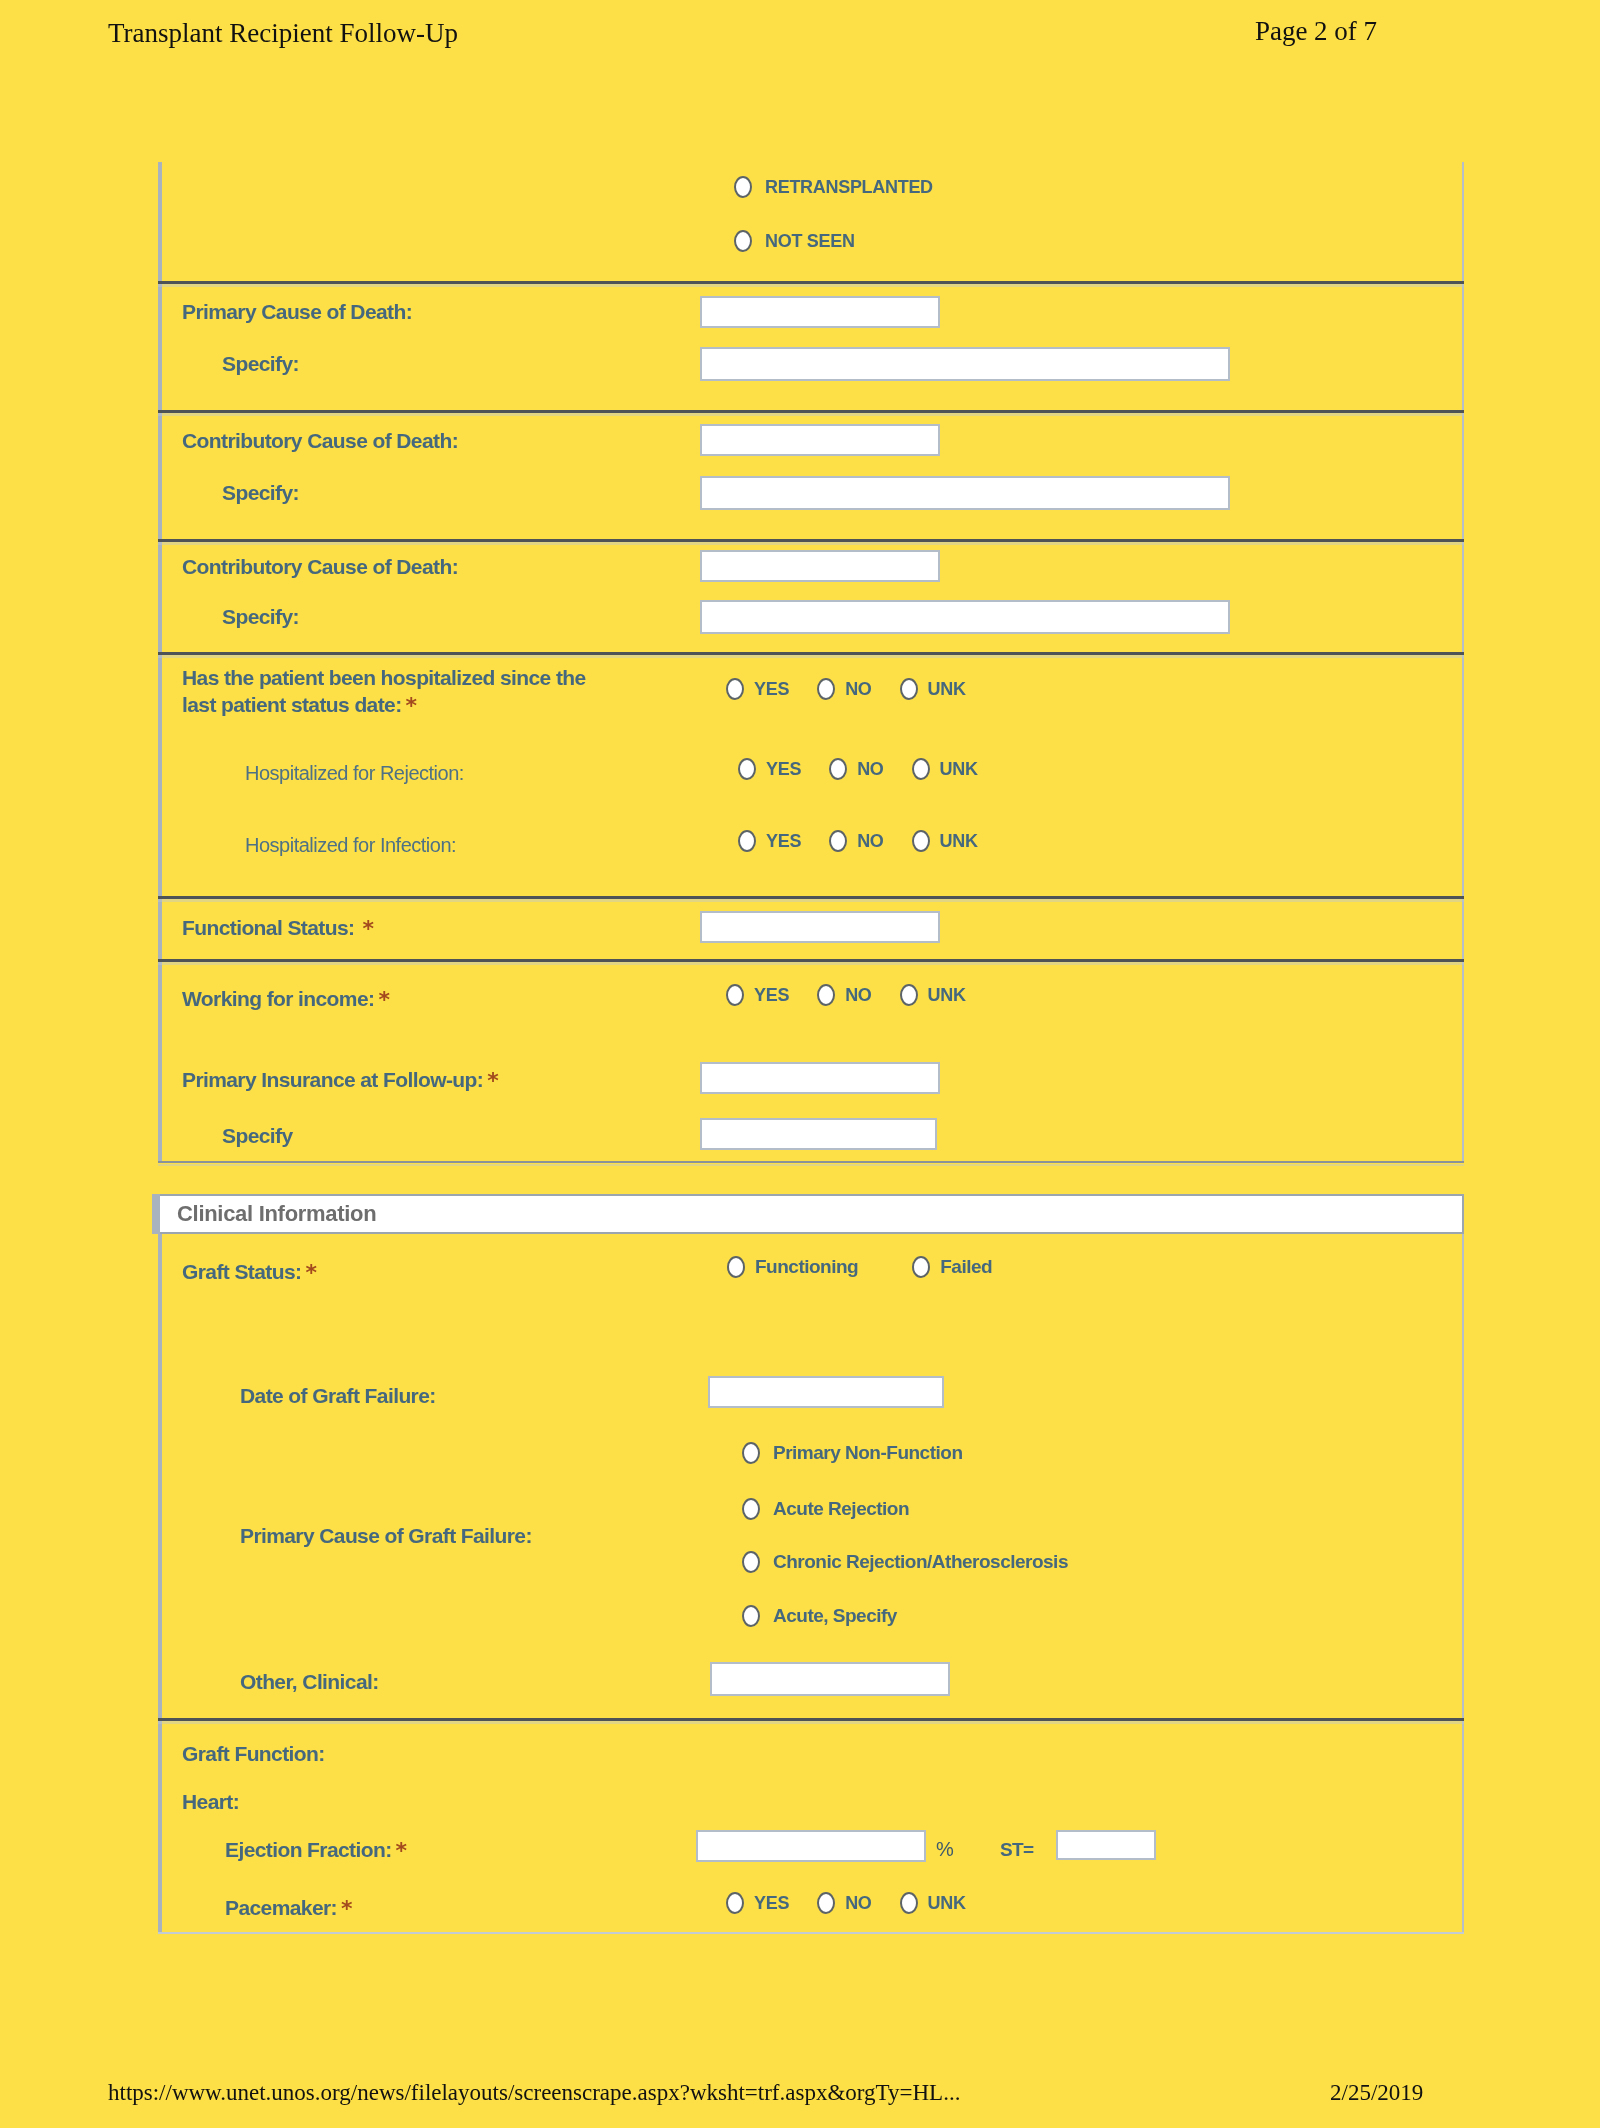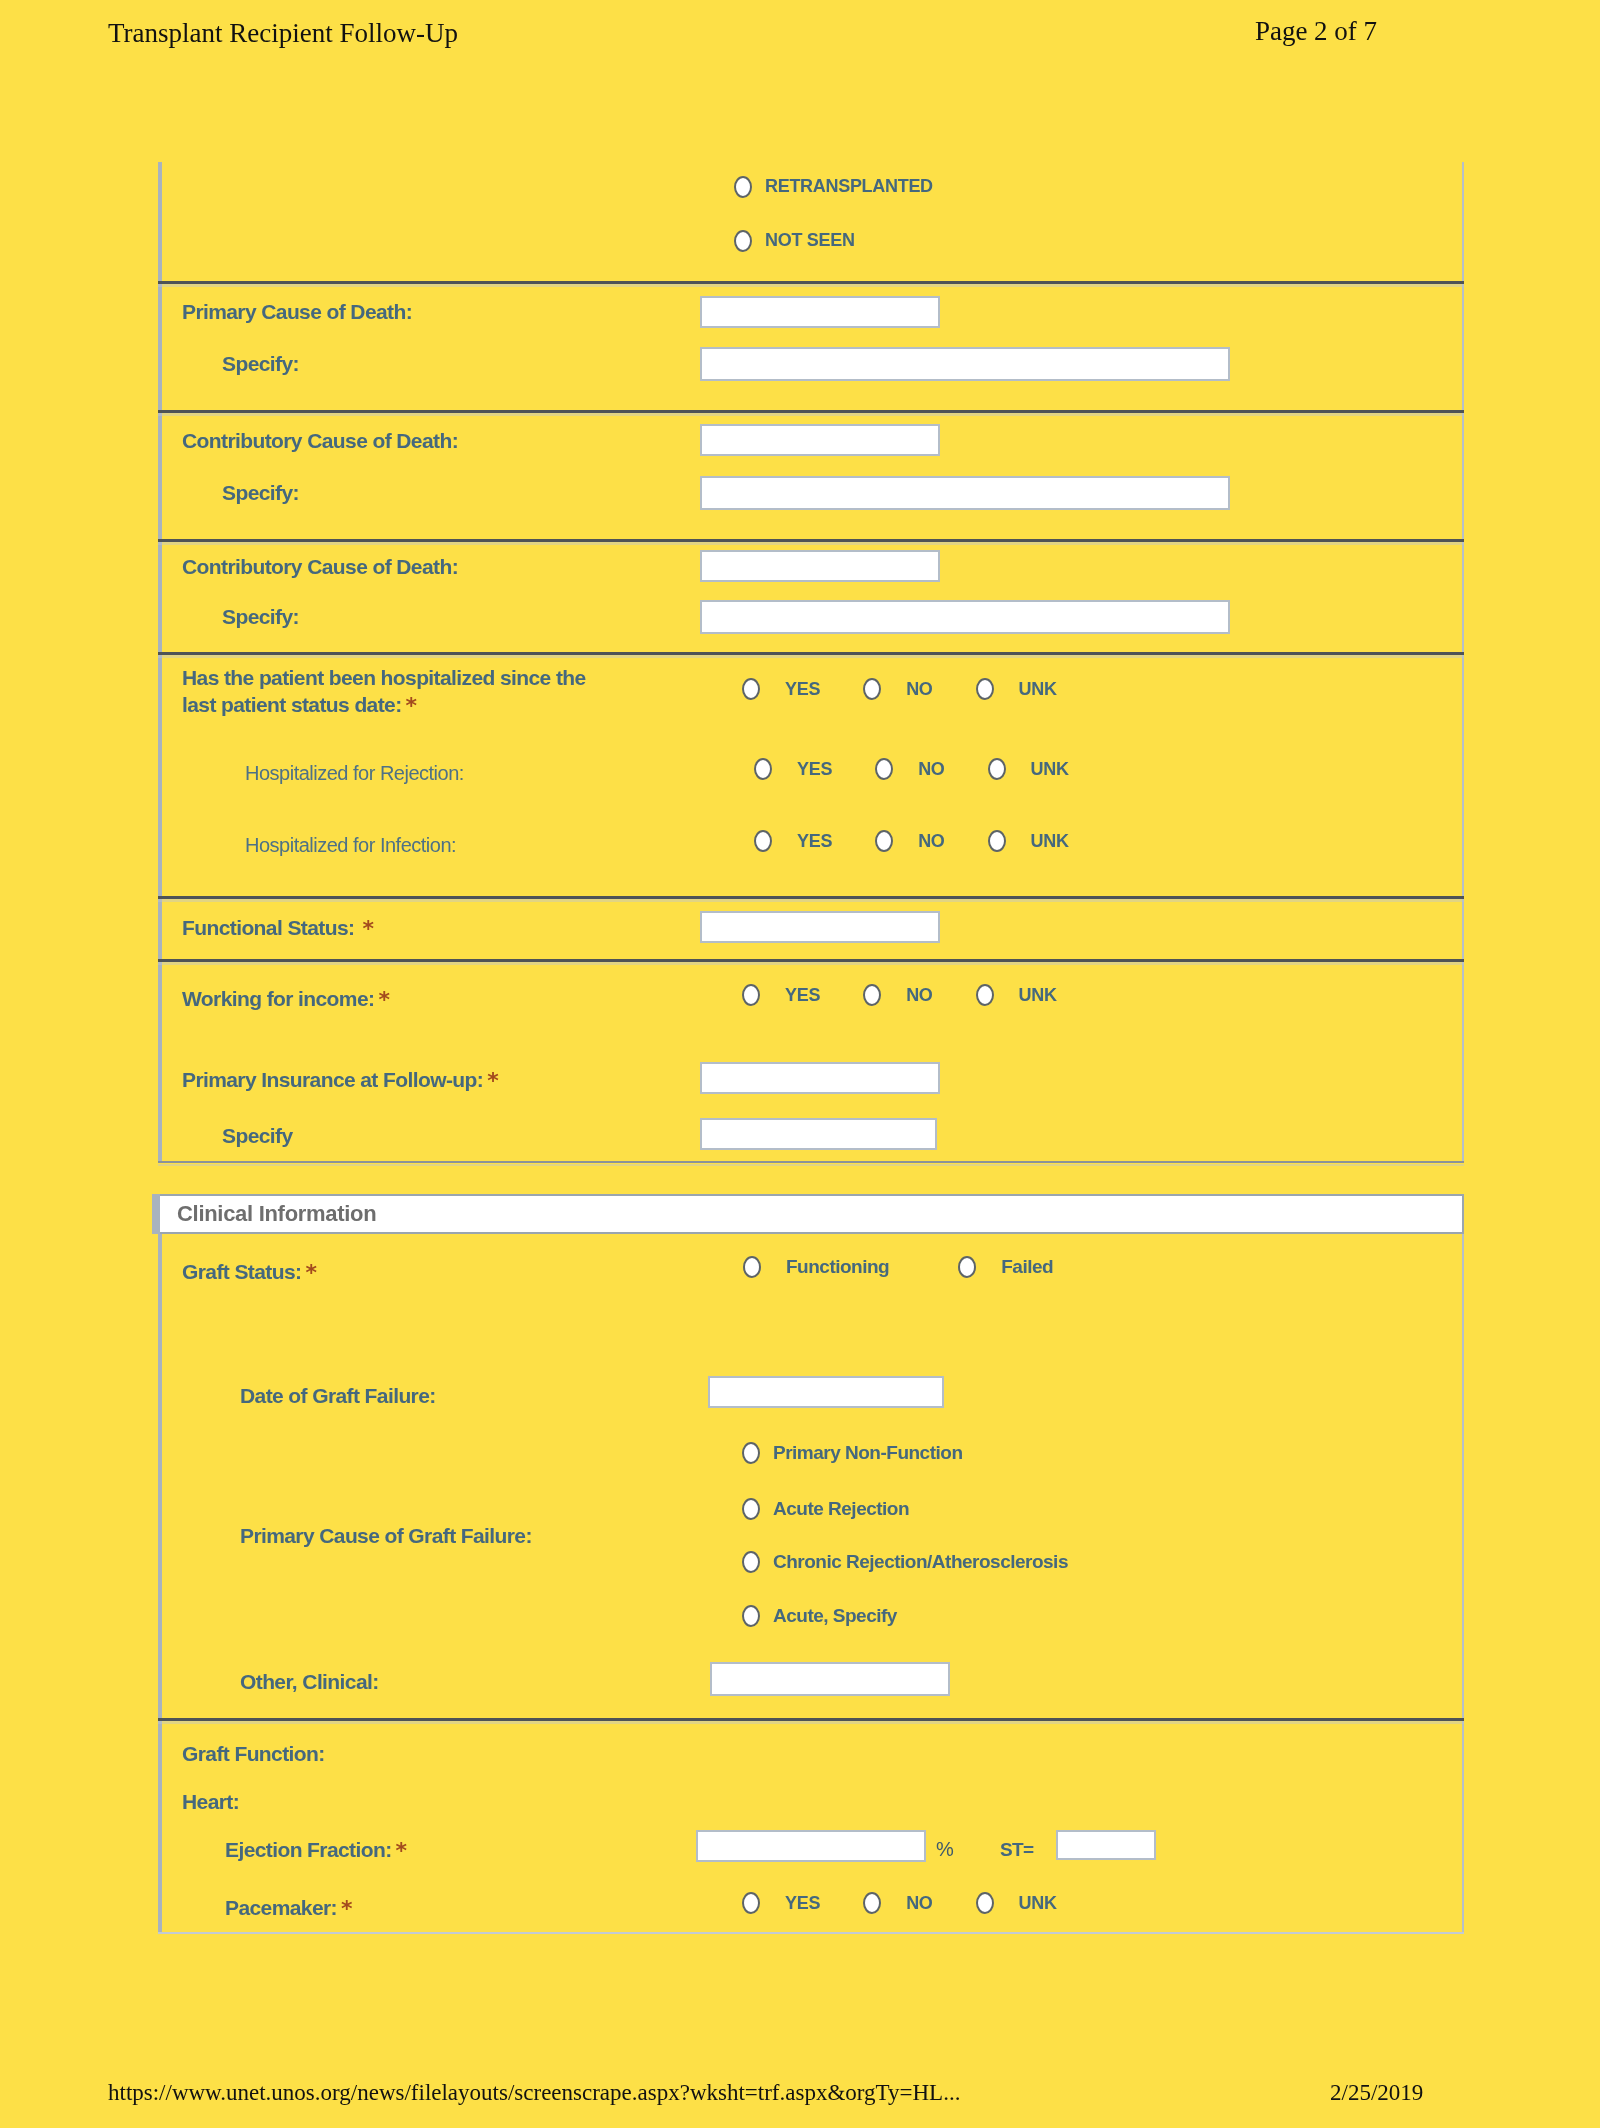--- a/index.html
+++ b/index.html
@@ -12,25 +12,25 @@
   .hdr{font-size:27px;}
   .ftr{font-size:23px;}
   
   .lbl{font-weight:bold;font-size:21px;line-height:27px;color:#45687e;letter-spacing:-0.6px;white-space:nowrap;}
   .sublbl{font-weight:normal;font-size:20px;line-height:25px;color:#4e7186;letter-spacing:-0.5px;white-space:nowrap;}
   .seclbl{font-weight:bold;font-size:22px;color:#6e6e6e;letter-spacing:-0.3px;}
   .note{font-size:19px;color:#ff0000;letter-spacing:-0.4px;white-space:nowrap;}
   .req{color:#a34b1e;font-weight:bold;font-size:22px;font-family:"DejaVu Sans",sans-serif;margin-left:4px;vertical-align:-1px;}
   
   .radio{display:inline-block;width:18px;height:22px;border:2px solid #5d6468;border-radius:50%;background:#fff;box-sizing:border-box;flex:0 0 auto;}
-  .ynu{display:flex;align-items:center;gap:25px;margin-left:16px;}
+  .ynu{display:flex;align-items:center;gap:10px;}
   .ynu .radio{margin-left:18px;}
   .ynu .radio:first-child{margin-left:0;}
   .ynu-label{font-weight:bold;font-size:18px;color:#45687e;letter-spacing:-0.3px;}
-  .opt{display:flex;gap:13px;}
+  .opt{display:flex;align-items:center;gap:13px;}
   .opt-label{font-weight:bold;font-size:19px;color:#45687e;letter-spacing:-0.5px;white-space:nowrap;}
   
   .inputbox{position:absolute;border:2px solid #b3bdc9;background:#fff;box-sizing:border-box;padding:0 4px;font-size:17px;color:#333;outline:none;}
   
   .vborder{position:absolute;background:#a9b3bf;}
   .vborder.right{background:#b6bfc9;}
   .divider{position:absolute;left:158px;width:1306px;height:3px;background:#4e5356;box-shadow:0 3px 0 rgba(190,197,204,.45);}
   .divider.light{height:2px;background:#8a9299;}
   .secbox{position:absolute;left:152px;top:1194px;width:1312px;height:40px;border:2px solid #9aa5af;box-sizing:border-box;background:#fff;display:flex;align-items:center;padding-left:23px;}
   .secbox .bar{position:absolute;left:-2px;top:-2px;width:8px;height:40px;background:#a9b3bf;}

